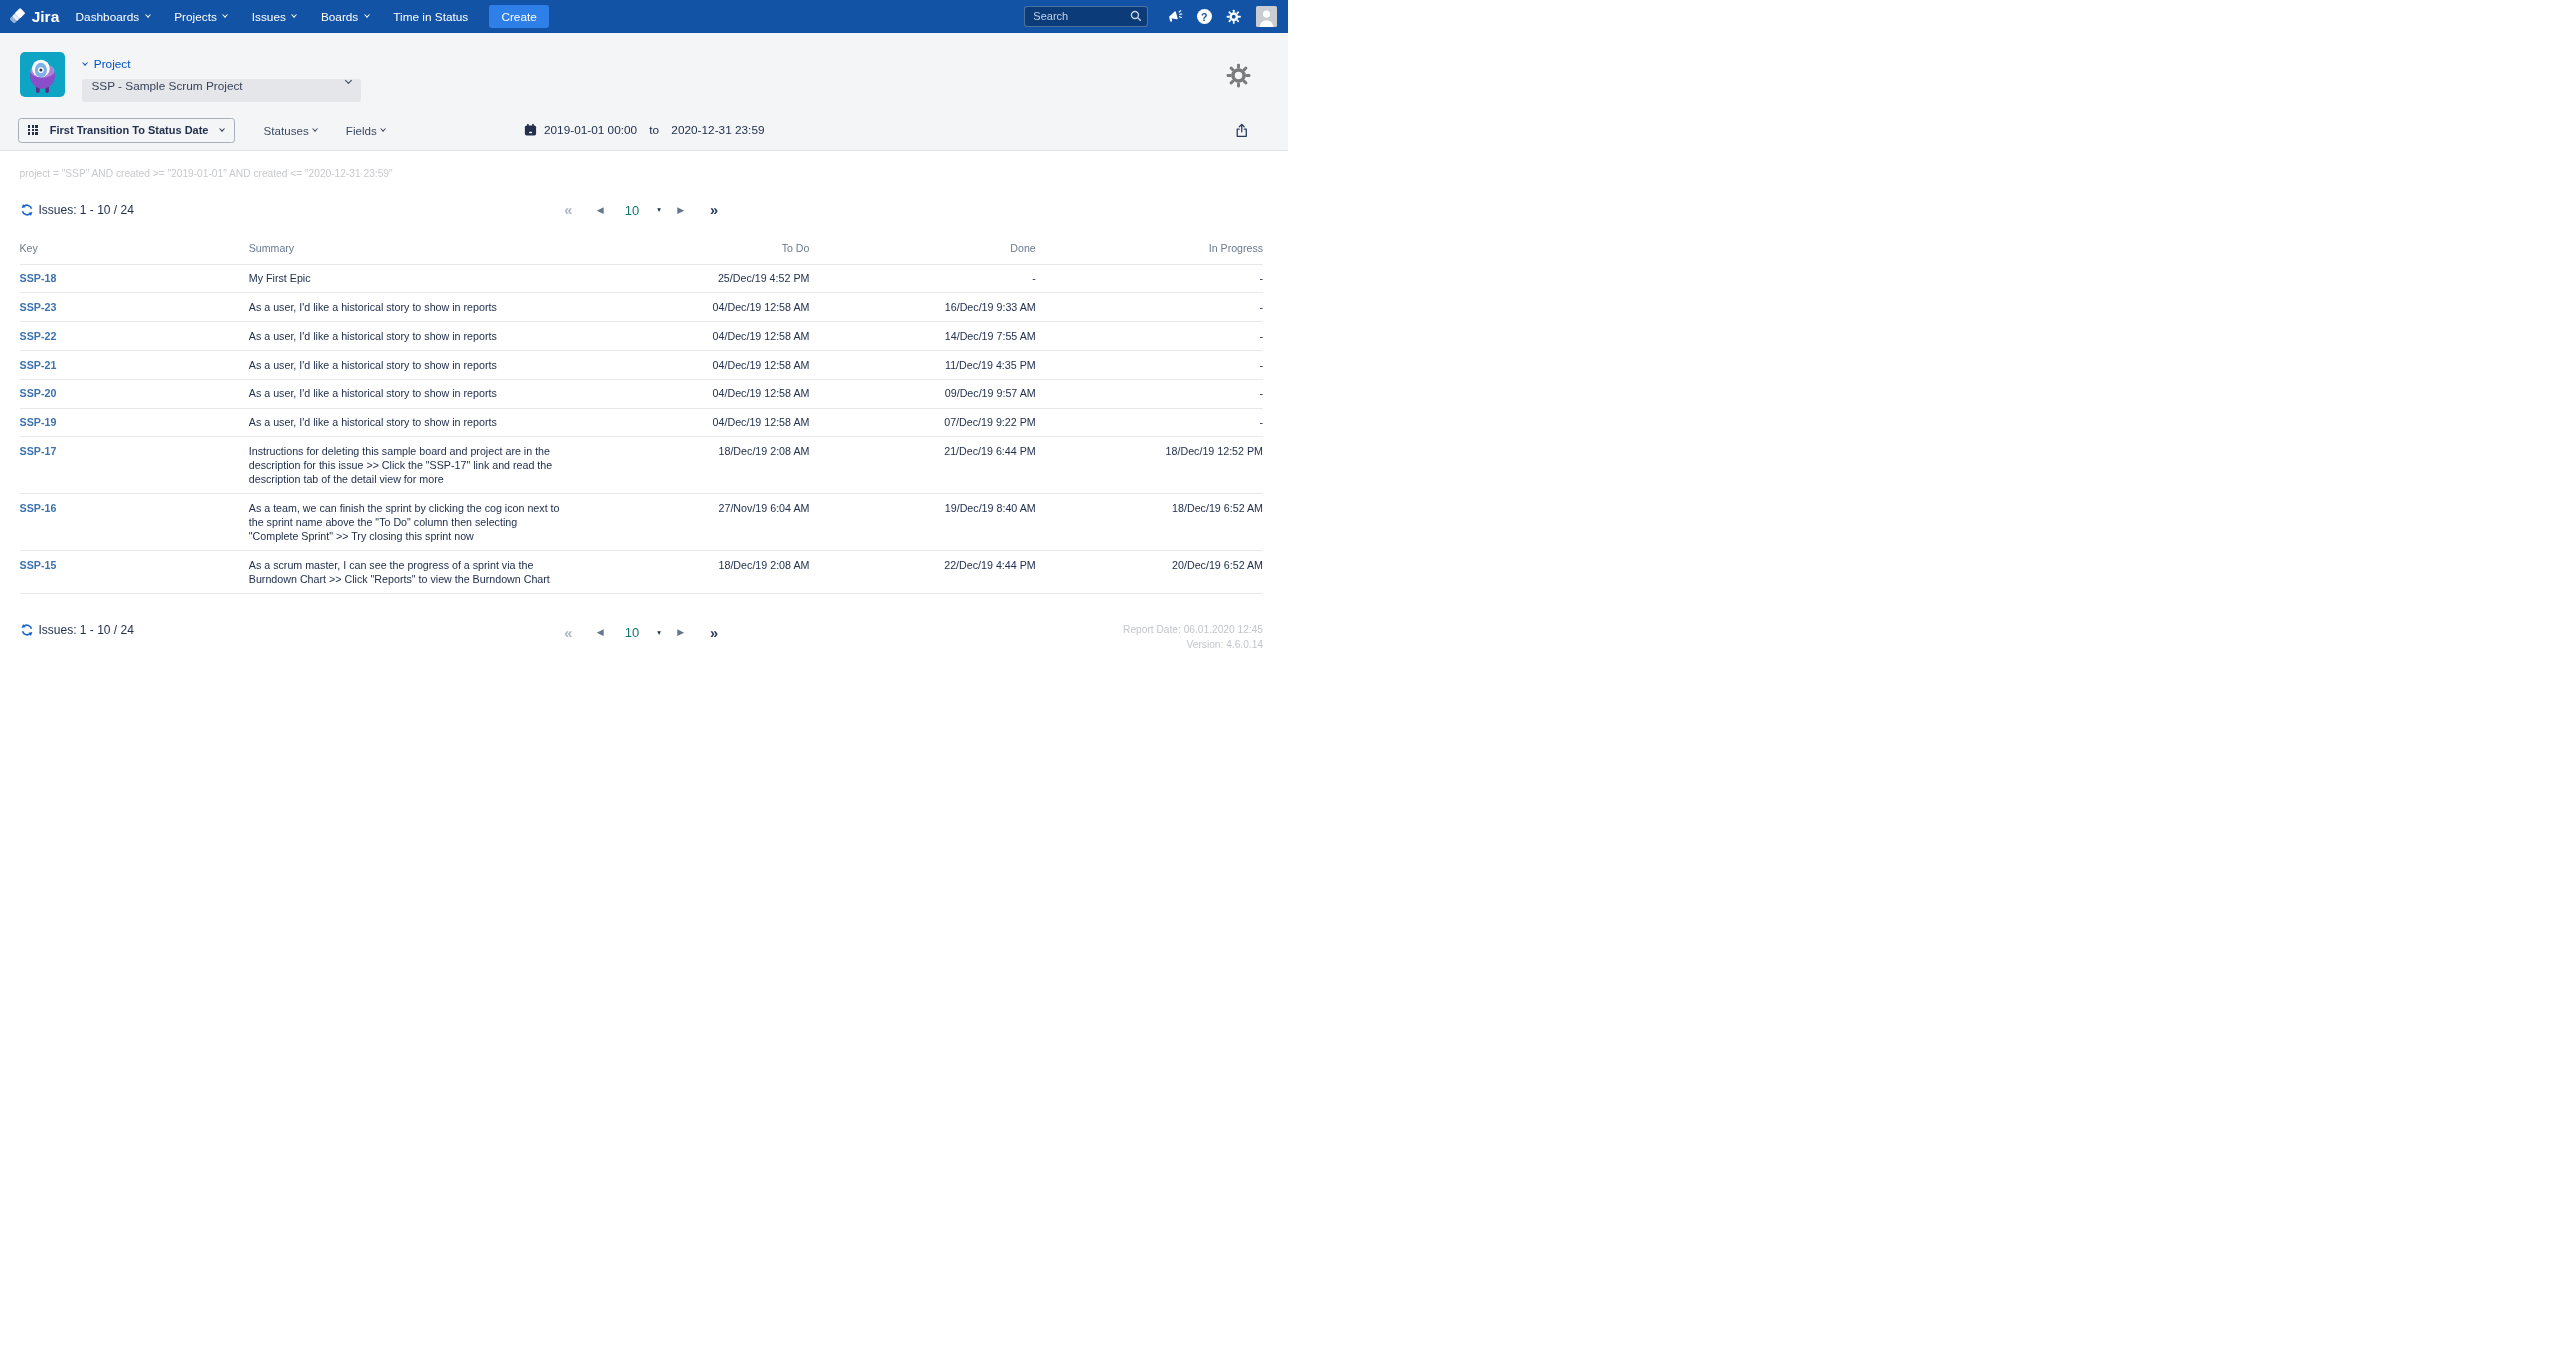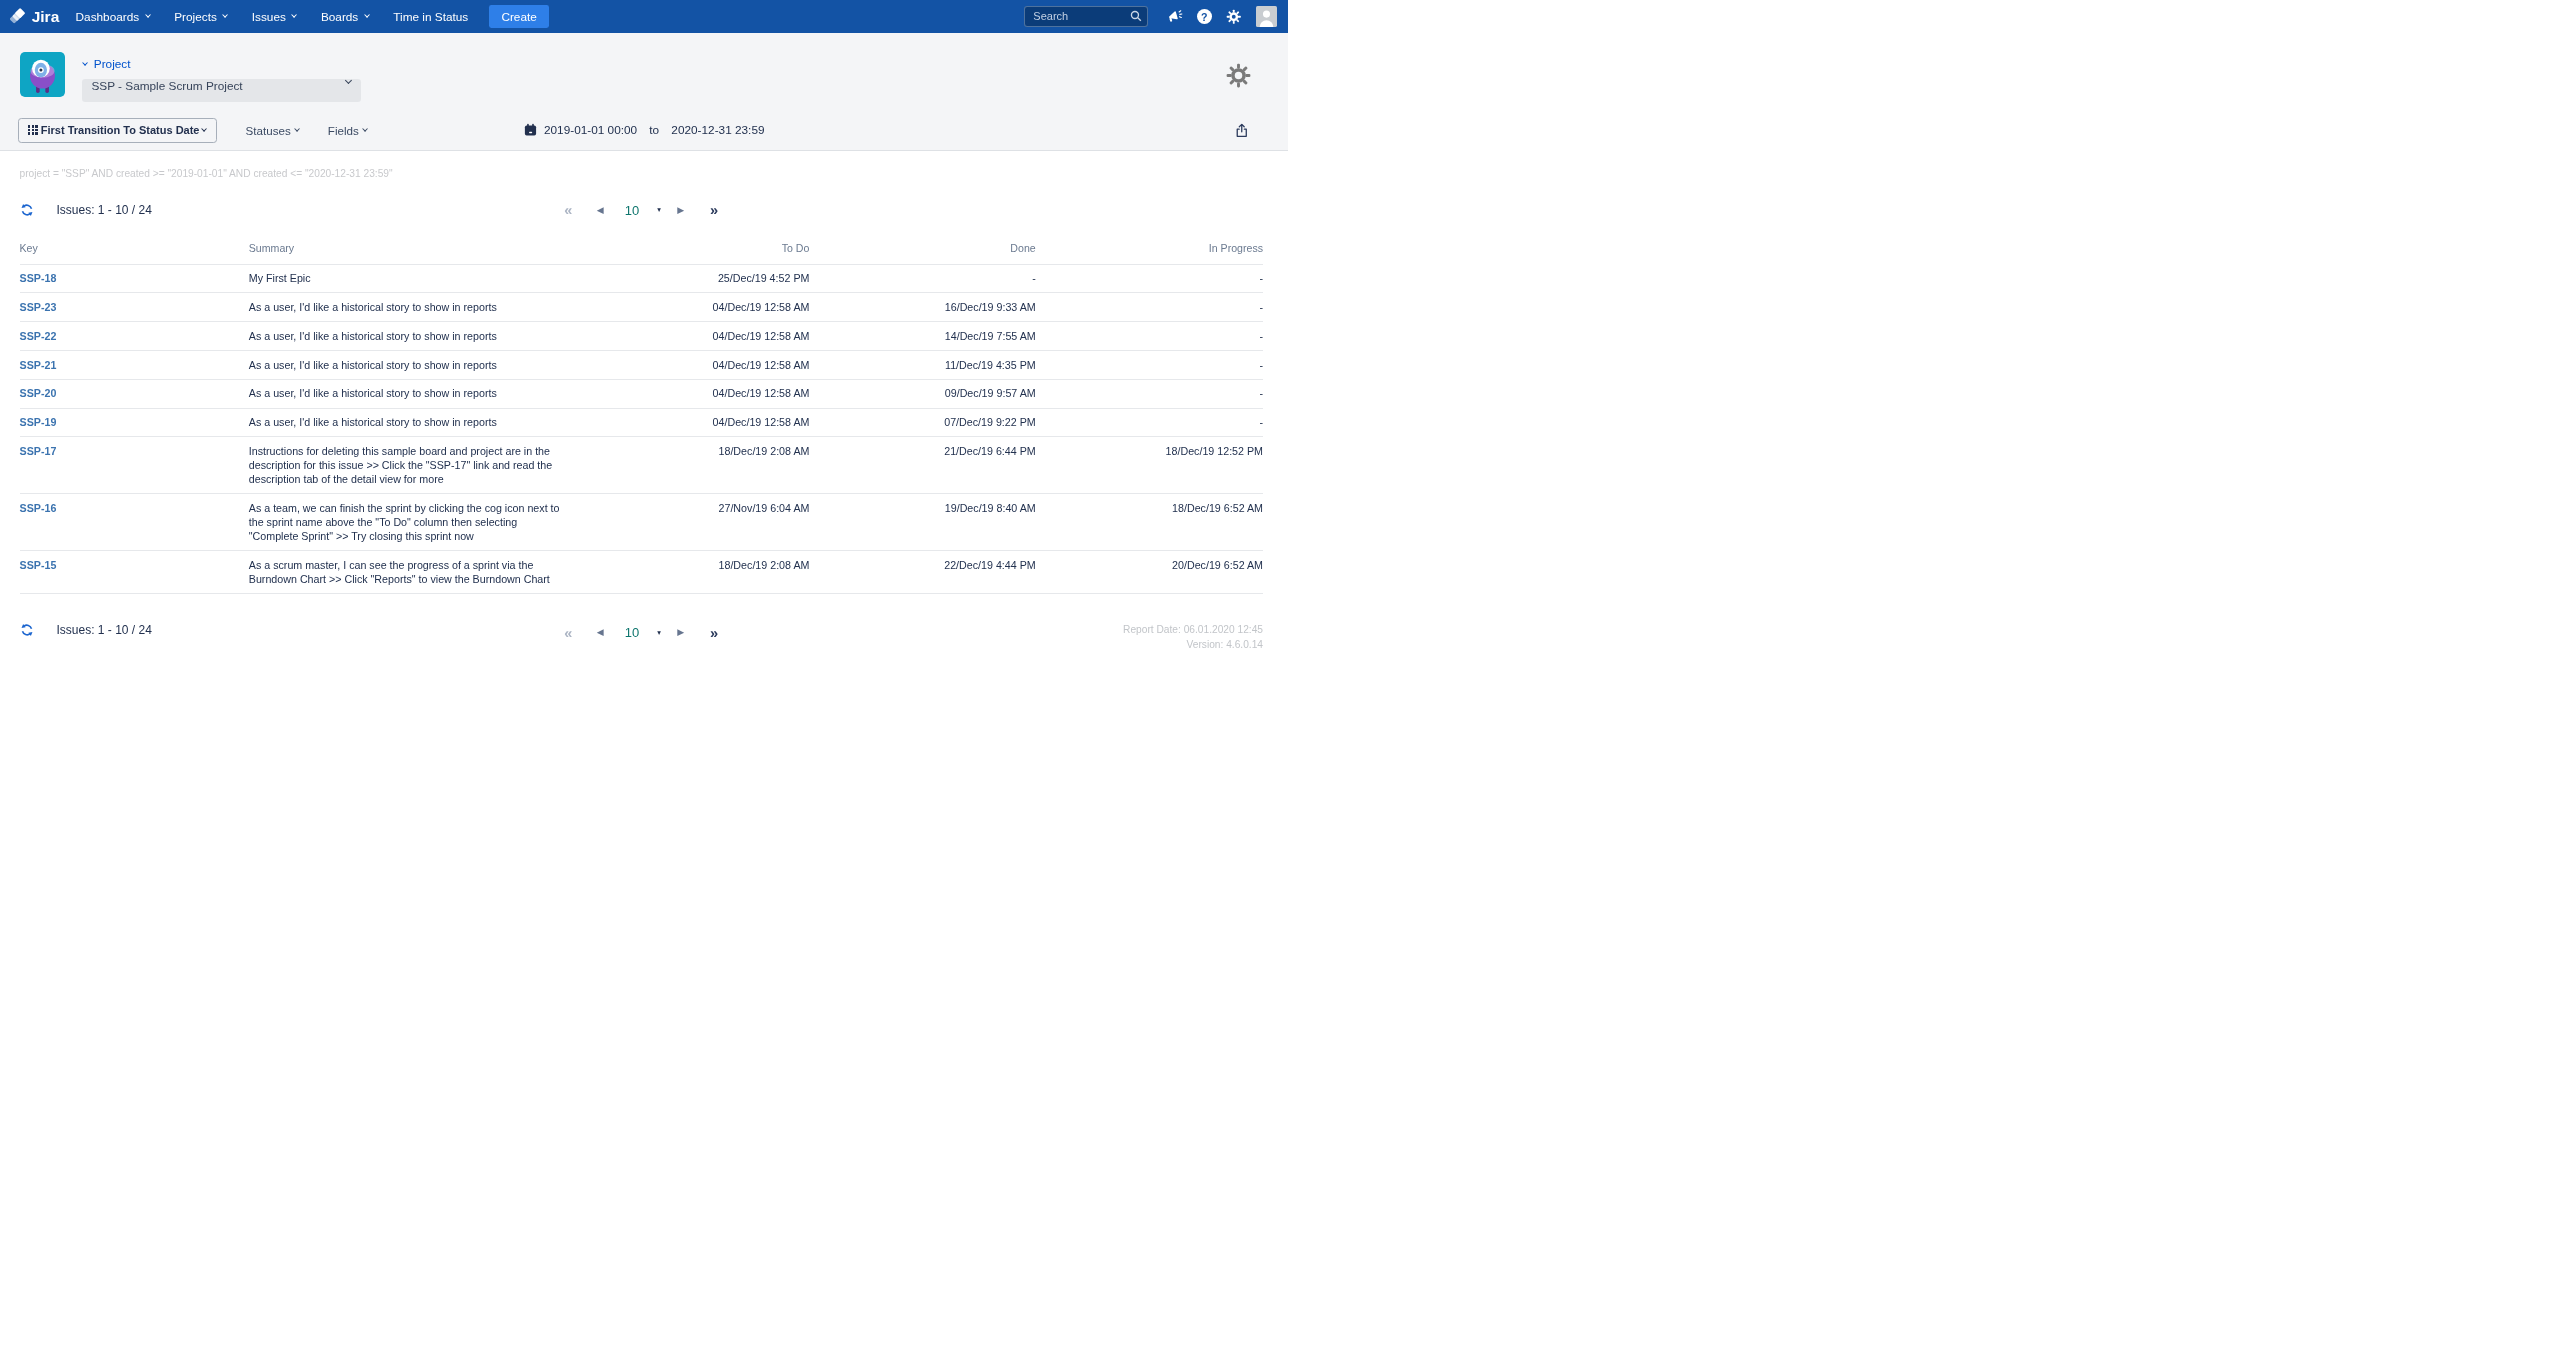--- a/index.html
+++ b/index.html
@@ -38,40 +38,40 @@
   .proj-label { display: flex; align-items: center; gap: 6.5px; color: #0052CC; font-size: 11.8px;
                 margin: 4.9px 0 8.1px 1.6px; cursor: pointer; }
   .proj-select { width: 279px; height: 23px; background: #E4E6E9; border-radius: 3.3px; color: #37445A;
                  font-size: 11.8px; display: flex; padding: 0 9.8px; cursor: pointer; }
   .proj-select .chev { margin-left: auto; color: #37445A; }
   .settings-gear { position: absolute; right: 37px; top: 30px; cursor: pointer; }
 
   
   .toolbar { position: relative; height: 41px; display: flex; align-items: center; padding-left: 18px;
              border-bottom: 0.8px solid #DEE1E5; }
-  .report-type-btn { display: inline-flex; align-items: center; gap: 3px; height: 25px;
+  .report-type-btn { display: inline-flex; align-items: center; gap: 12px; height: 25px;
                      border: 0.8px solid #A7AFBA; border-radius: 3.3px; background: transparent;
                      padding: 0 9px; font-family: inherit; font-size: 11px; font-weight: bold;
                      color: #22304E; cursor: pointer; }
   .grid-icon { display: grid; grid-template-columns: repeat(3, 2.4px); gap: 1.3px; }
   .grid-icon i { width: 2.4px; height: 2.4px; background: #22304E; }
   .dd { display: flex; align-items: center; gap: 4px; font-size: 11.6px; color: #3B4A63;
         margin-left: 29px; cursor: pointer; }
   .date-range { position: absolute; left: 50%; top: 0; height: 100%; transform: translateX(-50%);
                 display: flex; align-items: center; gap: 6.5px; font-size: 11.8px; color: #22314F; cursor: pointer; }
   .date-range .sep { margin: 0 5.7px; }
   .export-btn { position: absolute; right: 39px; top: 12.2px; cursor: pointer; }
 
   
   .main { padding: 0 25px 0 19.5px; }
   .jql { margin-top: 17px; font-size: 10.2px; color: #C8C9CC; }
   .list-bar { position: relative; display: flex; align-items: center; height: 28px; }
   .list-bar.top { margin-top: 17px; }
   .list-bar.bottom { margin-top: 24.4px; height: 36px; align-items: flex-start; padding-top: 4.9px; }
-  .issues-counter { display: flex; align-items: center; gap: 23px; font-size: 12px; color: #22314F; }
+  .issues-counter { display: flex; align-items: center; gap: 5px; font-size: 12px; color: #22314F; }
   .refresh { cursor: pointer; display: flex; }
   .pager { position: absolute; left: 50%; transform: translateX(-50%); top: 50%; margin-top: -8.1px;
            height: 16.3px; display: flex; align-items: center; }
   .list-bar.bottom .pager { margin-top: 0; top: 6.5px; }
   .pg { cursor: pointer; line-height: 1; }
   .pg-first { font-size: 14.6px; color: #ACB5C4; font-weight: bold; }
   .pg-prev, .pg-next { font-size: 9px; color: #66758F; margin-left: 24.4px; }
   .pg-size { font-size: 13px; color: #0f766e; margin-left: 21px; }
   .pg-caret { font-size: 7.3px; color: #22314F; margin-left: 18px; }
   .pg-next { margin-left: 16.3px; }

